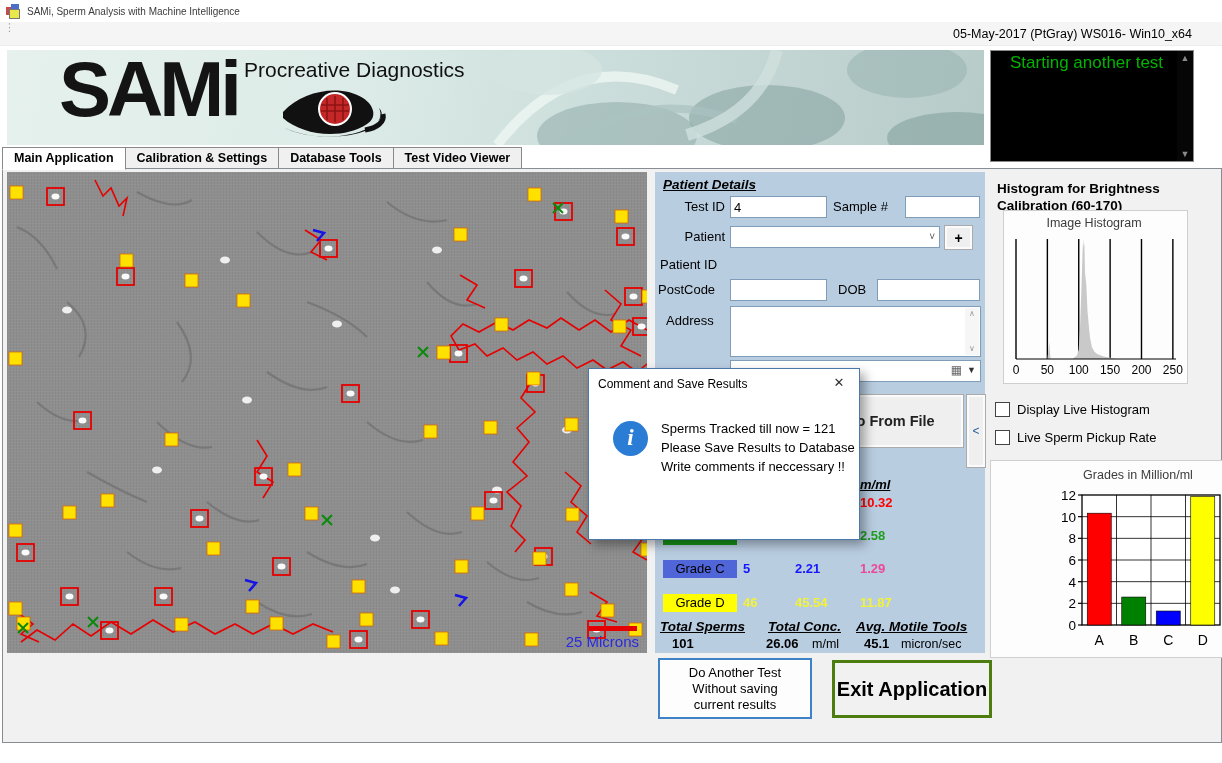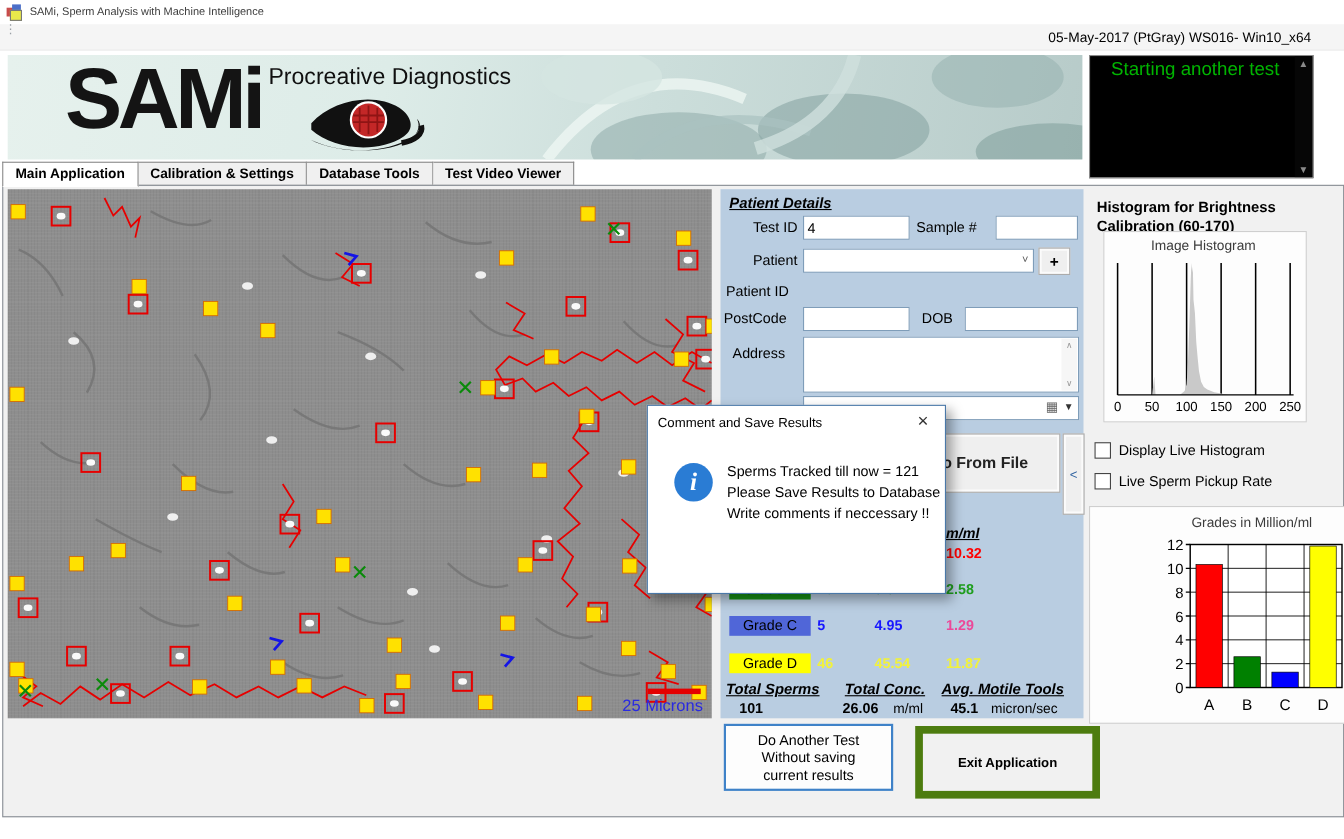--- a/index.html
+++ b/index.html
@@ -46,22 +46,22 @@
       font-family:"Liberation Sans",sans-serif;}
   .combo-arrow{position:absolute;right:4px;top:4px;font-size:10px;color:#555;}
   .mini-scroll{position:absolute;right:1px;top:1px;bottom:1px;width:14px;background:#f6f6f6;}
   .mini-scroll .ar{position:absolute;left:0;width:14px;height:12px;font-size:8px;color:#999;text-align:center;line-height:12px;}
   .btn3d{background:#efefef;border:1px solid #ababab;box-shadow:inset 0 0 0 2px #fbfbfb;
          display:flex;align-items:center;justify-content:center;text-align:center;}
   .grade-label{width:74px;height:18px;font-size:13px;text-align:center;line-height:18px;}
   
   .btn-focus{background:#fdfdfd;border:2px solid #3f82c8;display:flex;align-items:center;justify-content:center;
              text-align:center;font-size:13px;line-height:16px;}
-  .btn-exit{background:#f1f1f1;border:7px solid #4d7c0f;display:flex;align-items:center;justify-content:center;
-            font-size:12px;font-weight:bold;}
+  .btn-exit{background:#f1f1f1;border:3px solid #4d7c0f;display:flex;align-items:center;justify-content:center;
+            font-size:20px;font-weight:bold;}
   
   .panel-white{background:#fdfdfd;border:1px solid #cfcfcf;}
   .cbrow{display:flex;align-items:center;}
   .cbbox{width:13px;height:13px;background:#fff;border:1px solid #444;margin-right:7px;}
   .cblabel{font-size:13px;}
   
   .dialog{left:588px;top:368px;width:270px;height:170px;background:#fff;border:1px solid #4a78a8;
           box-shadow:5px 5px 10px rgba(0,0,0,.35);z-index:50;}
   .dlg-title{position:absolute;left:9px;top:8px;font-size:12px;color:#000;}
   .dlg-close{position:absolute;right:0;top:0;width:40px;height:28px;text-align:center;line-height:28px;font-size:13px;color:#333;}
@@ -324,21 +324,21 @@
       <div class="abs lbl grade-label" style="left: 663px; top: 494px; background: rgb(224, 32, 32);">Grade A</div>
       <div class="abs lbl b" style="left: 743px; top: 495px; color: rgb(255, 0, 0);"></div>
       <div class="abs lbl b" style="left: 795px; top: 495px; color: rgb(255, 0, 0);"></div>
       <div class="abs lbl b" style="left: 860px; top: 495px; color: rgb(255, 0, 0);">10.32</div>
       <div class="abs lbl grade-label" style="left: 663px; top: 527px; background: rgb(23, 145, 23);">Grade B</div>
       <div class="abs lbl b" style="left: 743px; top: 528px; color: rgb(31, 158, 31);">10</div>
       <div class="abs lbl b" style="left: 795px; top: 528px; color: rgb(31, 158, 31);">9.9</div>
       <div class="abs lbl b" style="left: 860px; top: 528px; color: rgb(31, 158, 31);">2.58</div>
       <div class="abs lbl grade-label" style="left: 663px; top: 560px; background: rgb(80, 102, 216);">Grade C</div>
       <div class="abs lbl b" style="left: 743px; top: 561px; color: rgb(23, 23, 255);">5</div>
-      <div class="abs lbl b" style="left: 795px; top: 561px; color: rgb(23, 23, 255);">4.95</div>
+      <div class="abs lbl b" style="left: 795px; top: 561px; color: rgb(23, 23, 255);">2.21</div>
       <div class="abs lbl b" style="left: 860px; top: 561px; color: #ec4899;">1.29</div>
       <div class="abs lbl grade-label" style="left: 663px; top: 594px; background: rgb(255, 255, 0);">Grade D</div>
       <div class="abs lbl b" style="left: 743px; top: 595px; color: rgb(242, 242, 58);">46</div>
       <div class="abs lbl b" style="left: 795px; top: 595px; color: rgb(242, 242, 58);">45.54</div>
       <div class="abs lbl b" style="left: 860px; top: 595px; color: rgb(242, 242, 58);">11.87</div>
     </div>
   <div class="abs lbl b u" style="left:660px;top:619px;font-size:13.5px;">Total Sperms</div>
   <div class="abs lbl b" style="left:672px;top:636px;">101</div>
   <div class="abs lbl b u" style="left:768px;top:619px;font-size:13.5px;">Total Conc.</div>
   <div class="abs lbl b" style="left:766px;top:636px;">26.06</div>

